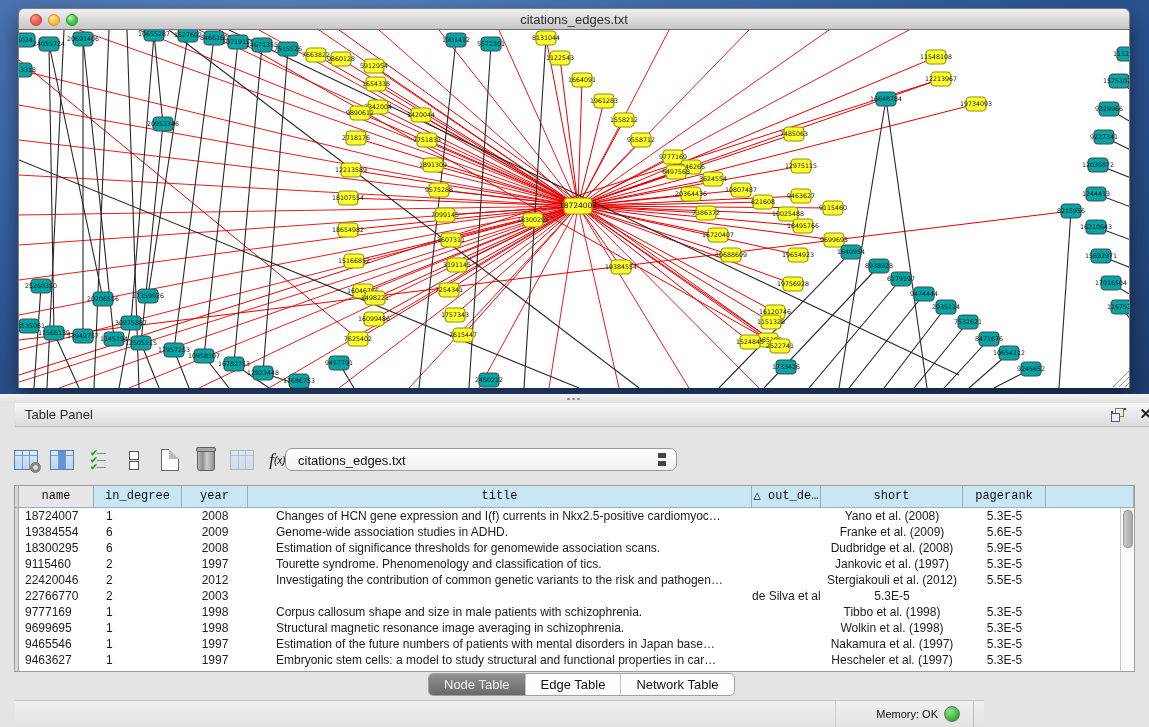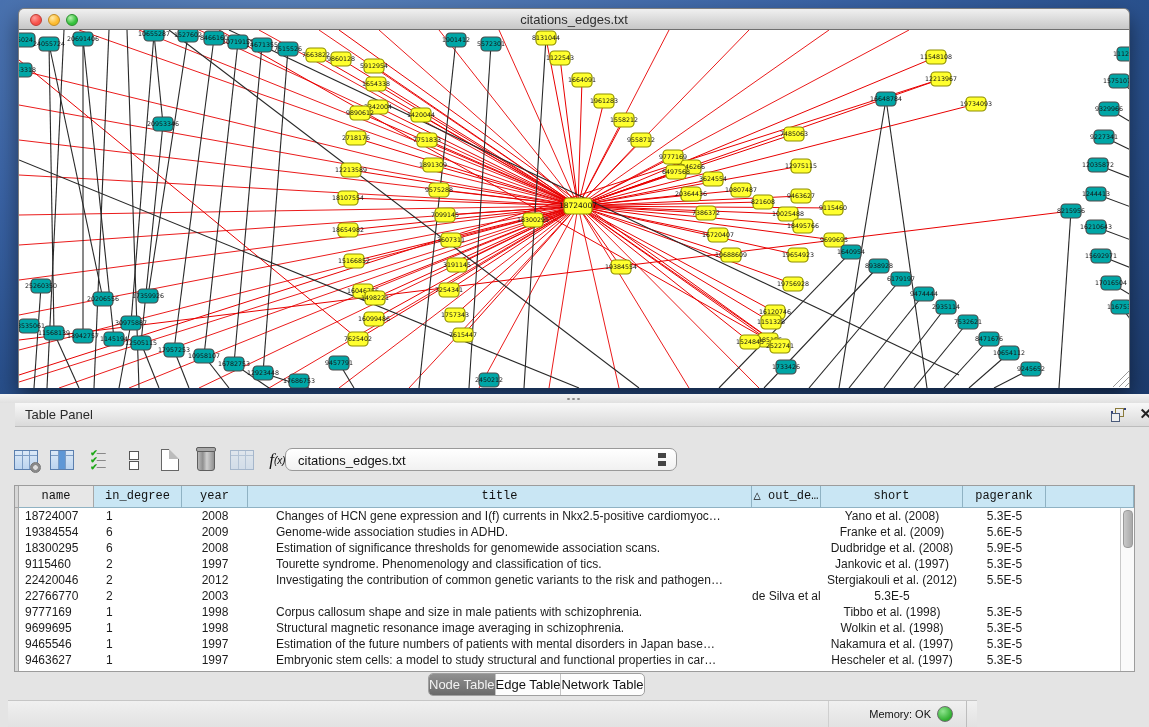--- a/index.html
+++ b/index.html
@@ -61,25 +61,25 @@
   .trow .c{font-size:12px;line-height:16px;color:#1c1c1c;white-space:nowrap;overflow:hidden;}
   .trow .gut{background:#d7d7d7;border-right:1px solid #a7a7a7;}
   .al{padding-left:6px;} .al12{padding-left:12px;} .al28{padding-left:28px;} .al22{padding-left:22px;margin-top:21px;}
   .ctr{text-align:center;}
   .vscroll{position:absolute;right:0;top:22px;bottom:0;width:13px;background:#fafafa;border-left:1px solid #c9c9c9;}
   .vthumb{position:absolute;left:2px;top:2px;width:8px;height:36px;border-radius:4px;
     background:linear-gradient(90deg,#c9c9c9,#a9a9a9);border:1px solid #9a9a9a;}
 
   .tabs{position:absolute;left:428px;top:270px;height:23px;display:flex;border:1px solid #a0a0a0;
     border-radius:5px;overflow:hidden;background:#fdfdfd;box-sizing:border-box;}
-  .tab{padding:0 0;font-size:13px;line-height:21px;color:#111;border-left:1px solid #c4c4c4;}
+  .tab{padding:0 15px;font-size:13px;line-height:21px;color:#111;border-left:1px solid #c4c4c4;}
   .tab:first-child{border-left:none;}
   .tab.sel{background:linear-gradient(#909090,#6a6a6a);color:#f3f3f3;}
 
-  .statusbar{position:absolute;left:8px;top:297px;width:969px;height:27px;
+  .statusbar{position:absolute;left:15px;top:297px;width:969px;height:27px;
     background:linear-gradient(#f0f0f0,#e2e2e2);border-top:1px solid #c6c6c6;box-sizing:border-box;}
   .mem-label{position:absolute;right:46px;top:7px;font-size:11px;color:#111;}
   .mem-dot{position:absolute;right:24px;top:5px;width:14px;height:14px;border-radius:50%;
     background:radial-gradient(circle at 35% 30%,#8fe58f,#2fae2f 70%);border:1px solid #6d6d6d;}
   .status-div{position:absolute;right:10px;top:0;height:27px;border-left:1px solid #bdbdbd;}
   .status-div2{position:absolute;right:148px;top:0;height:27px;border-left:1px solid #cfcfcf;}
 
   
   .ic-grid{width:22px;height:18px;border:1px solid #5b7fae;background:
      linear-gradient(#dce9f7,#bcd4ef);position:relative;}

